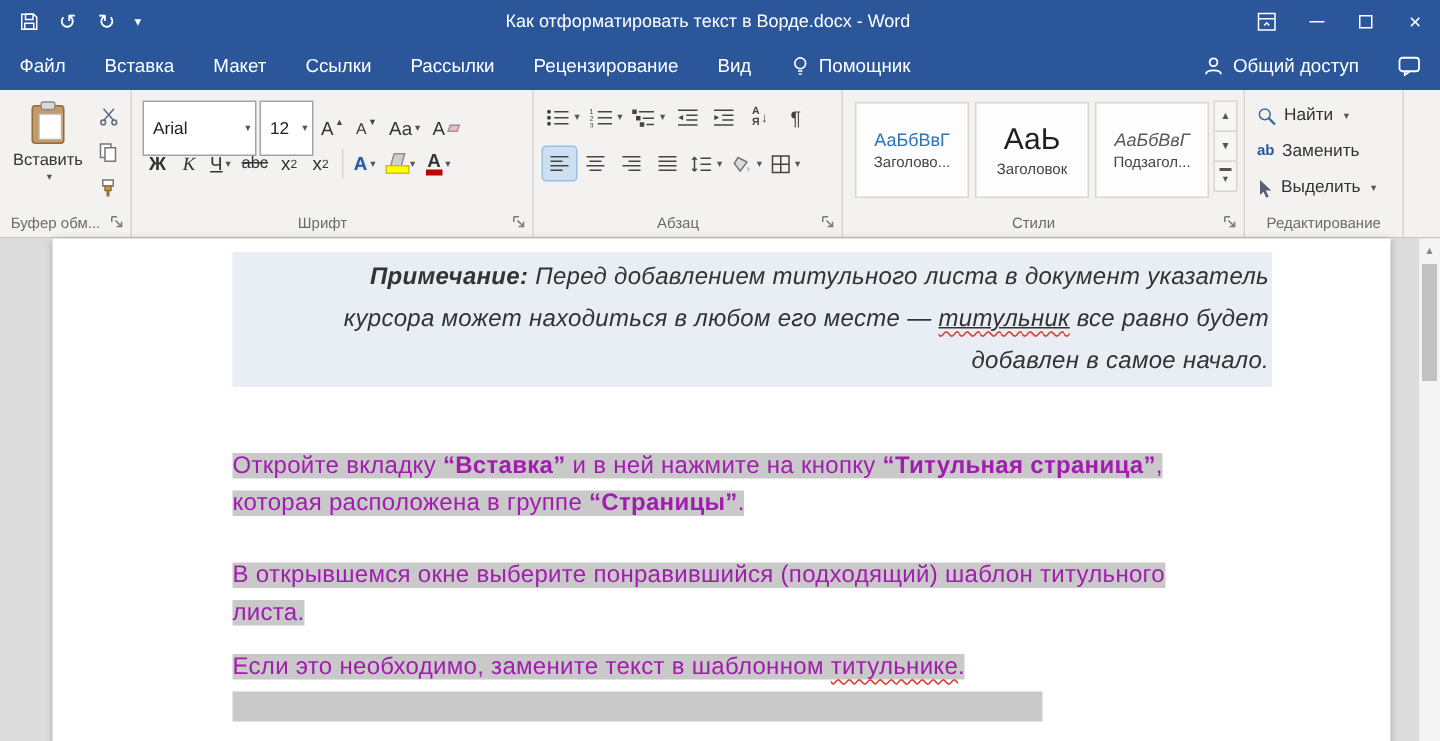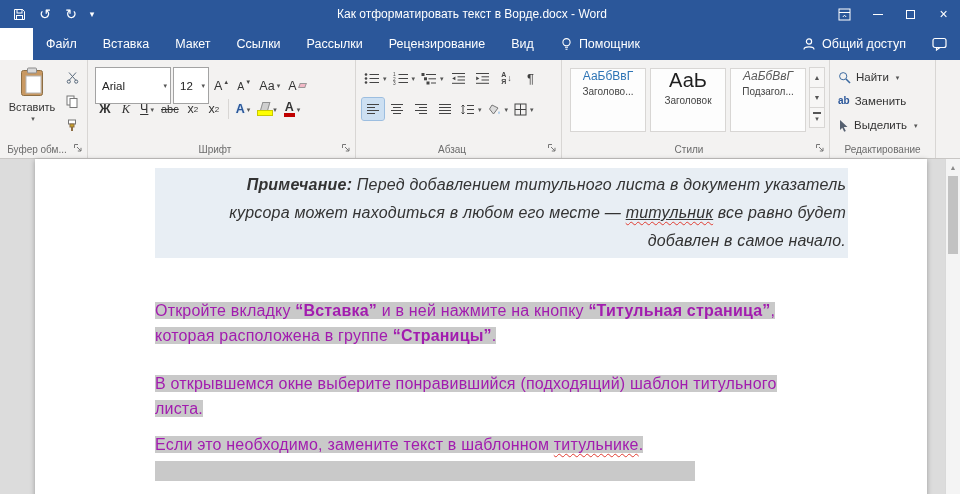--- a/index.html
+++ b/index.html
@@ -11,21 +11,21 @@
   .qat { position:absolute; left:6px; top:0; height:28px; display:flex; align-items:center; }
   .qbtn { width:26px; height:28px; display:flex; align-items:center; justify-content:center; font-size:14px; color:#fff; cursor:default; }
   .qbtn.narrow { width:16px; font-size:9px; }
   .wtitle { position:absolute; left:144px; right:160px; top:0; height:28px; line-height:28px; text-align:center; font-size:12px; white-space:nowrap; overflow:hidden; }
   .winctl { position:absolute; right:0; top:0; height:28px; display:flex; }
   .wbtn { width:33px; height:28px; display:flex; align-items:center; justify-content:center; font-size:14px; }
   .minline { width:10px; height:1px; background:#fff; display:block; }
   .restbox { width:9px; height:9px; border:1px solid #fff; display:block; }
 
   
-  .tabrow { position:absolute; top:28px; left:0; right:0; height:32px; background:#2b579a; display:flex; align-items:stretch; color:#fff;margin-left:33px; }
+  .tabrow { position:absolute; top:28px; left:0; right:0; height:32px; background:#2b579a; display:flex; align-items:stretch; color:#fff; }
   .tab { display:flex; align-items:center; gap:6px; padding:0 13px; font-size:12.5px; white-space:nowrap; cursor:default; }
   .tab.active { background:#f3f2f1; color:#2b579a; }
   .spacer { flex:1; }
 
   
   .ribbon { position:absolute; top:60px; left:0; right:0; height:99px; background:#f3f2f1; border-bottom:1px solid #c8c6c4; font-size:12px; color:#333; }
   .group { position:absolute; top:0; height:98px; border-right:1px solid #d8d6d4; }
   .g-clip   { left:0;     width:88px; }
   .g-font   { left:88px;  width:268px; }
   .g-para   { left:356px; width:206px; }
@@ -62,21 +62,21 @@
 
   .g-para .r1 { left:6px; top:7px; gap:2px; }
   .g-para .r2 { left:6px; top:38px; gap:2px; }
   .pbtn { height:22px; min-width:22px; padding:0 2px; display:flex; align-items:center; justify-content:center; gap:1px; border-radius:2px; }
   .pbtn.active { background:#cde0f2; outline:1px solid #9cbee0; }
   .sortAZ { display:flex; flex-direction:column; font-size:7px; line-height:7px; font-weight:bold; color:#444; }
   .sortarrow { font-size:9px; color:#444; }
   .pil { font-size:13px; color:#3f3f3f; }
 
   .stylecards { position:absolute; left:8px; top:8px; display:flex; gap:4px; }
-  .stylecard { width:76px; height:64px; background:#fdfdfd; border:1px solid #d8d6d4; display:flex; flex-direction:column; align-items:center; gap:3px; cursor:default; }
+  .stylecard { width:76px; height:64px; background:#fdfdfd; border:1px solid #d8d6d4; display:flex; flex-direction:column; align-items:center; justify-content:center; gap:3px; cursor:default; }
   .sprev  { font-size:12px; color:#2e74b5; }
   .sprev2 { font-size:20px; color:#1f1f1f; }
   .sprev3 { font-size:12px; color:#5a5a5a; font-style:italic; }
   .sname  { font-size:10px; color:#444; }
   .stylenav { position:absolute; right:4px; top:8px; display:flex; flex-direction:column; }
   .snbtn { width:16px; height:21px; border:1px solid #d8d6d4; background:#f7f6f5; display:flex; flex-direction:column; align-items:center; justify-content:center; font-size:7px; color:#555; margin-top:-1px; }
   .morebar { width:8px; height:1.5px; background:#555; margin-bottom:1px; }
 
   .edrow { position:absolute; left:8px; display:flex; align-items:center; gap:5px; font-size:11.5px; color:#333; height:20px; }
   .ed1 { top:7px; } .ed2 { top:31px; } .ed3 { top:55px; }

